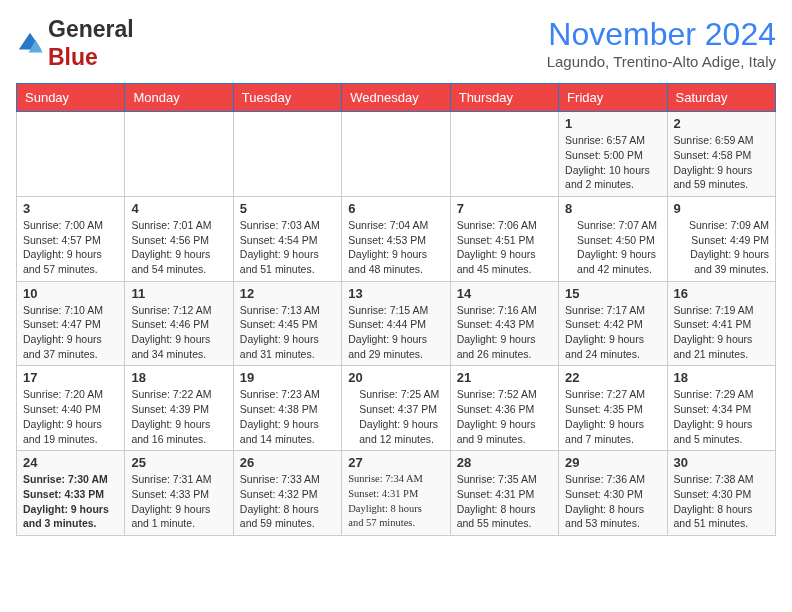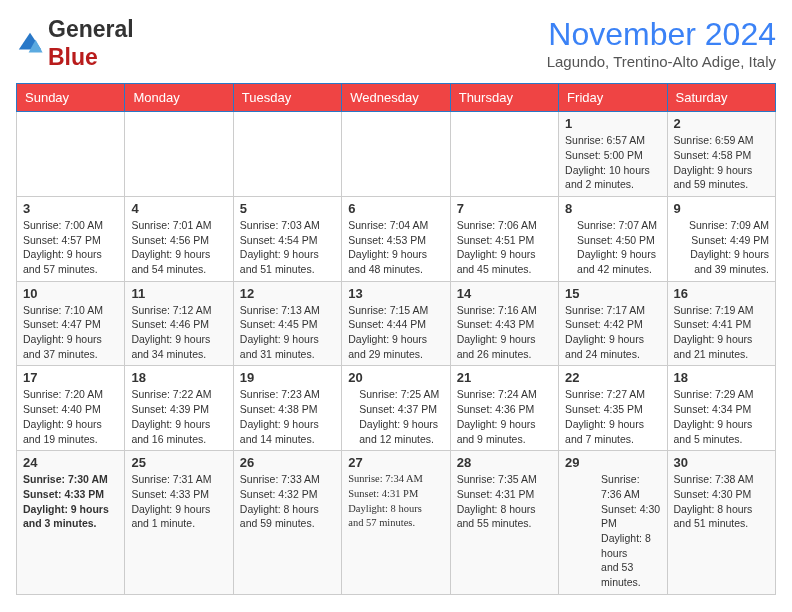--- a/index.html
+++ b/index.html
@@ -265,21 +265,21 @@
         </td>
         <td>
           <span class="day-number">20</span>
           <div class="day-info" style="white-space: pre-line; margin-left: 11px;">Sunrise: 7:25 AM
 Sunset: 4:37 PM
 Daylight: 9 hours
 and 12 minutes.</div>
         </td>
         <td>
           <span class="day-number">21</span>
-          <div class="day-info" style="white-space: pre-line;">Sunrise: 7:24 AM
+          <div class="day-info" style="white-space: pre-line;">Sunrise: 7:52 AM
 Sunset: 4:36 PM
 Daylight: 9 hours
 and 9 minutes.</div>
         </td>
         <td>
           <span class="day-number">22</span>
           <div class="day-info" style="white-space: pre-line;">Sunrise: 7:27 AM
 Sunset: 4:35 PM
 Daylight: 9 hours
 and 7 minutes.</div>
@@ -323,21 +323,21 @@
         </td>
         <td>
           <span class="day-number">28</span>
           <div class="day-info" style="white-space: pre-line;">Sunrise: 7:35 AM
 Sunset: 4:31 PM
 Daylight: 8 hours
 and 55 minutes.</div>
         </td>
         <td>
           <span class="day-number">29</span>
-          <div class="day-info" style="white-space: pre-line; margin-left: 36px;">Sunrise: 7:36 AM
+          <div class="day-info" style="white-space: pre-line;">Sunrise: 7:36 AM
 Sunset: 4:30 PM
 Daylight: 8 hours
 and 53 minutes.</div>
         </td>
         <td>
           <span class="day-number">30</span>
           <div class="day-info" style="white-space: pre-line;">Sunrise: 7:38 AM
 Sunset: 4:30 PM
 Daylight: 8 hours
 and 51 minutes.</div>

